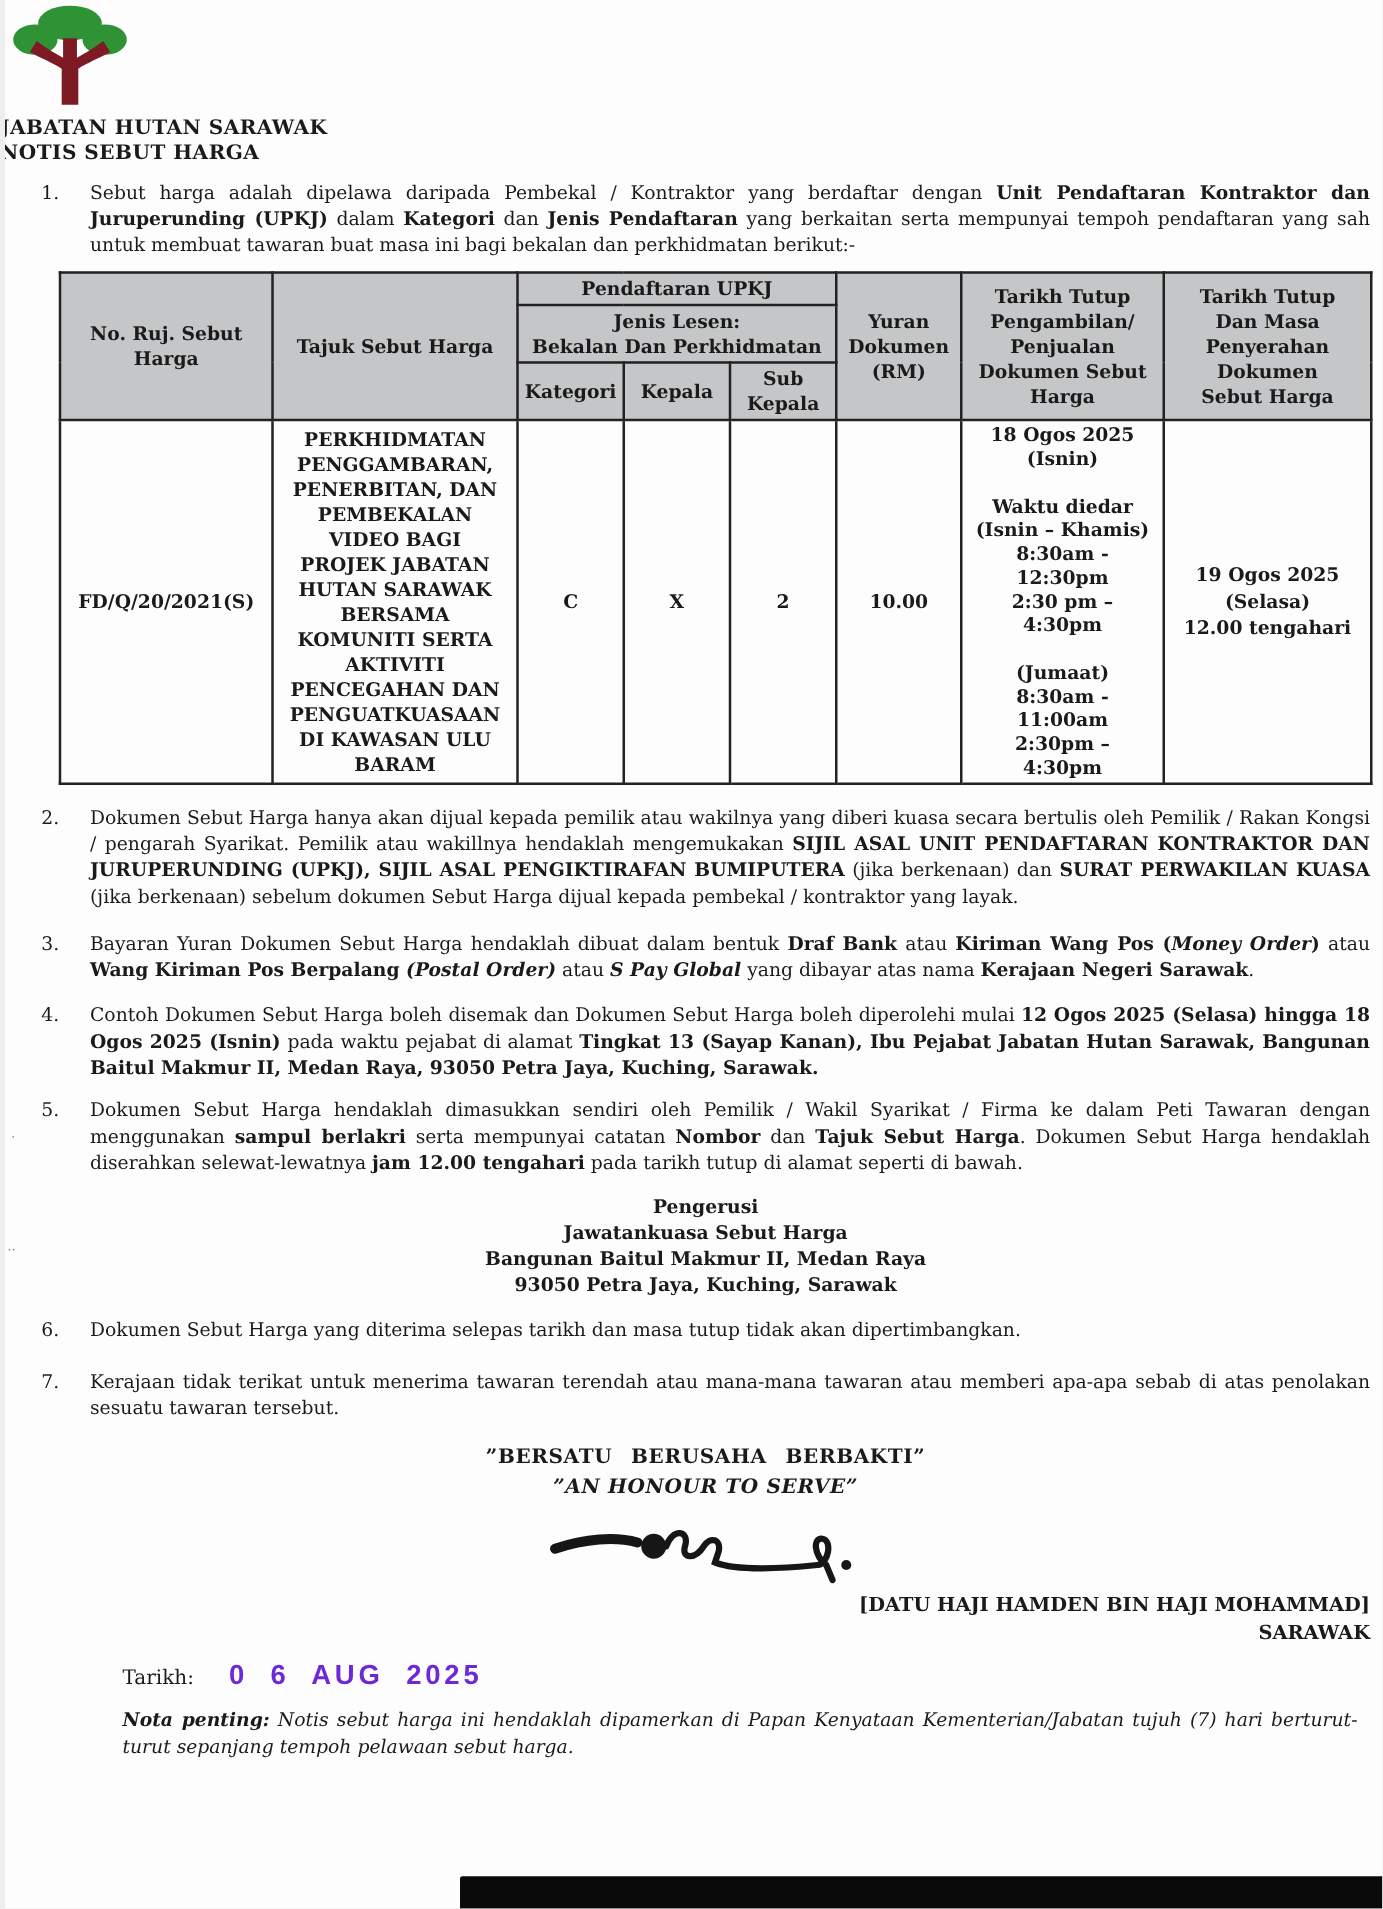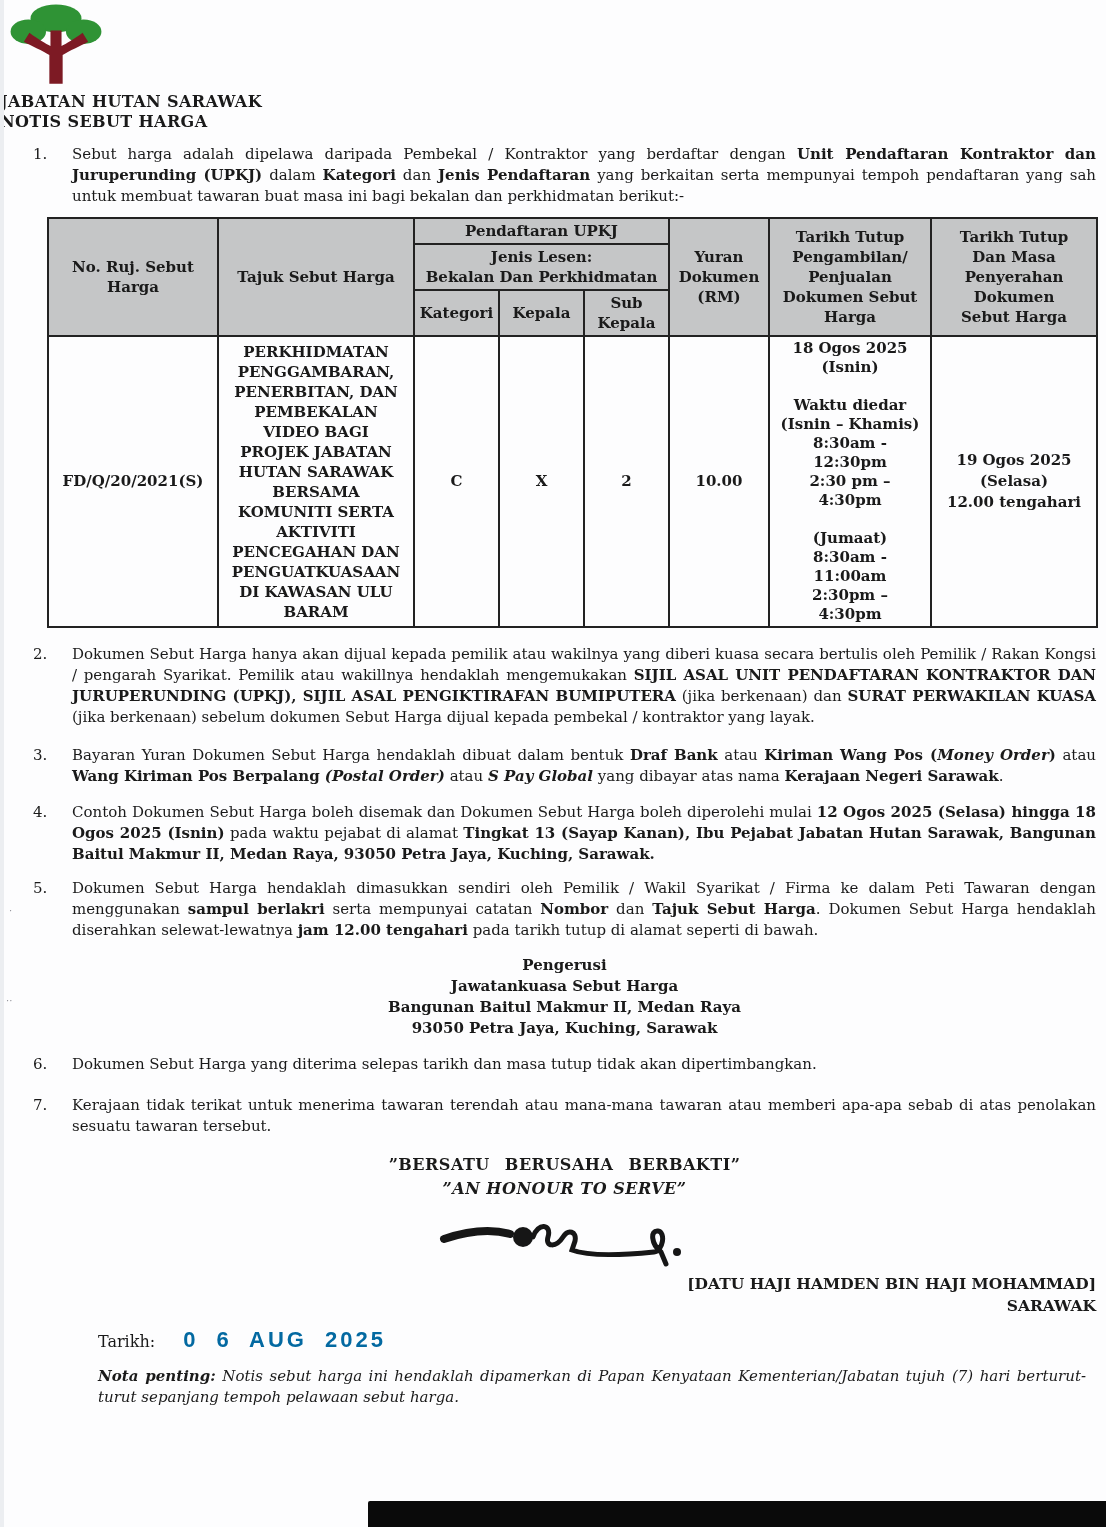--- a/index.html
+++ b/index.html
@@ -211,21 +211,21 @@
         </svg>
       </span>
     </div>
     <div class="signatory">
       <div>[DATU HAJI HAMDEN BIN HAJI MOHAMMAD]</div>
       <div>SARAWAK</div>
     </div>
 
     <div class="tarikh">
       <span class="lbl">Tarikh:</span>
-      <span class="stamp" style="color: #0369a1;">0 6 AUG 2025</span>
+      <span class="stamp" style="color: #6d28d9;">0 6 AUG 2025</span>
     </div>
 
     <div class="nota"><span class="b it">Nota penting:</span><span class="it">  Notis sebut harga ini hendaklah dipamerkan di Papan Kenyataan Kementerian/Jabatan tujuh (7) hari berturut-turut sepanjang tempoh pelawaan sebut harga.</span></div>
   </div>
 
   <span class="artifact" style="left:9px;top:900px;">·</span>
   <span class="artifact" style="left:6px;top:990px;">··</span>
   <div class="bottom-bar"></div>
 </div>
 

